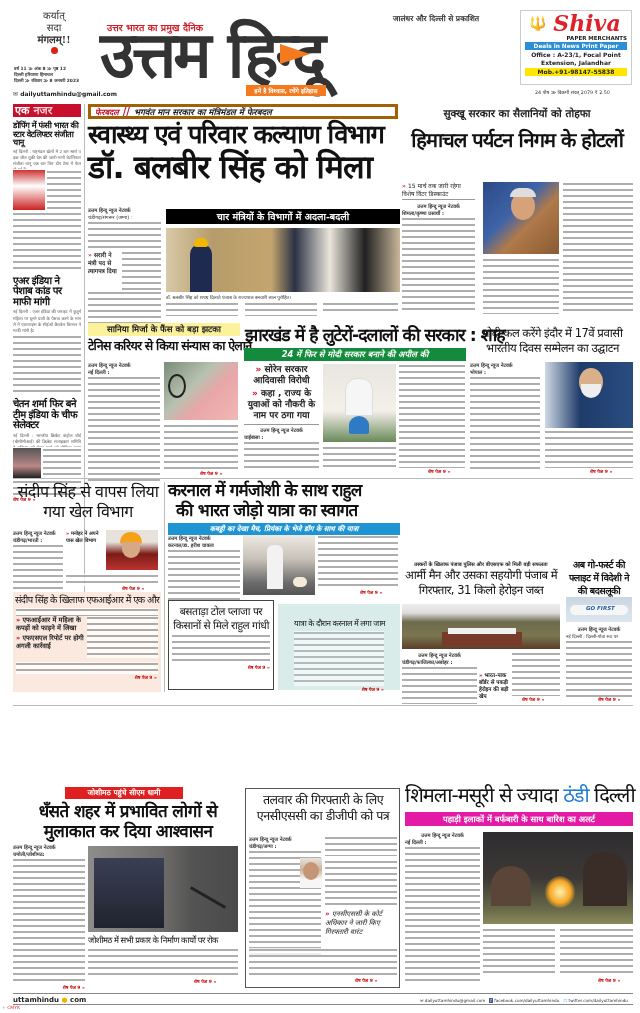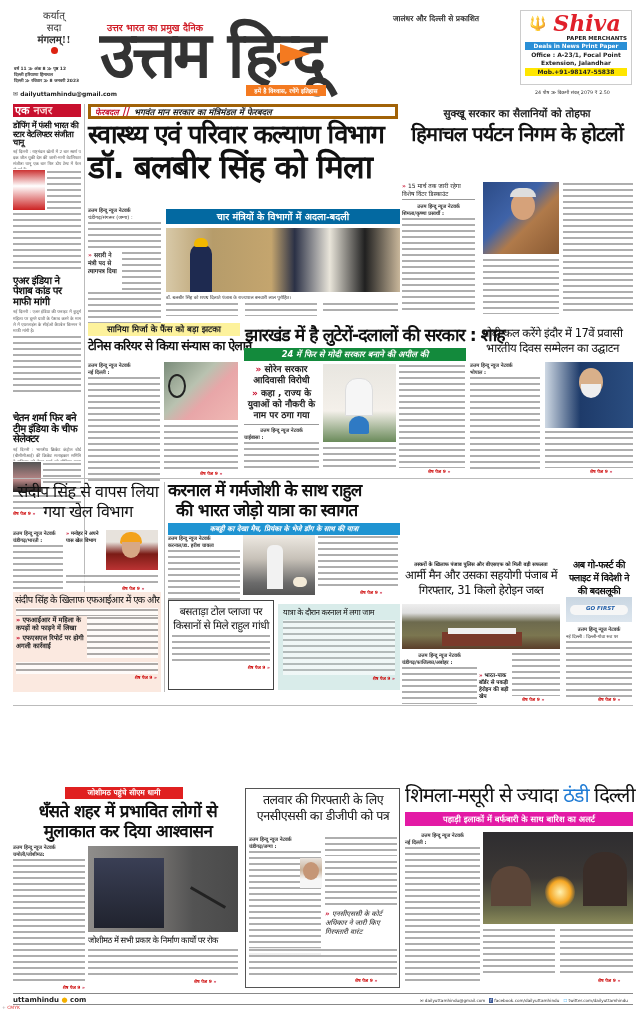--- a/index.html
+++ b/index.html
@@ -59,21 +59,21 @@
   <div class="hl" style="font-size:8.2px;margin-top:4px">डोपिंग में फंसी भारत की स्टार वेटलिफ्टर संजीता चानू</div>
   <div class="txt" style="margin-top:2px;height:20px">नई दिल्ली : राष्ट्रमंडल खेलों में 2 बार स्वर्ण पदक जीत चुकी देश की जानी-मानी वेटलिफ्टर संजीता चानू एक बार फिर डोप टेस्ट में फेल हो गई हैं।</div>
   <div style="display:flex;gap:2px;margin-top:1px">
     <div class="photo" style="width:32px;height:40px;background:linear-gradient(#c33,#fff 40%,#c22)"></div>
     <div class="lines" style="flex:1;height:40px"></div>
   </div>
   <div class="lines" style="height:60px;margin-top:2px"></div>
   <div class="hl" style="font-size:10px;margin-top:4px">एअर इंडिया ने पेशाब कांड पर माफी मांगी</div>
   <div class="txt" style="margin-top:2px;height:26px">नई दिल्ली : एअर इंडिया की फ्लाइट में बुजुर्ग महिला पर दूसरे यात्री के पेशाब करने के मामले में एयरलाइंस के सीईओ कैंपबेल विल्सन ने माफी मांगी है।</div>
   <div class="lines" style="height:60px"></div>
-  <div class="hl" style="font-size:10px;margin-top:18px">चेतन शर्मा फिर बने टीम इंडिया के चीफ सेलेक्टर</div>
+  <div class="hl" style="font-size:10px;margin-top:4px">चेतन शर्मा फिर बने टीम इंडिया के चीफ सेलेक्टर</div>
   <div class="txt" style="margin-top:2px;height:14px">नई दिल्ली : भारतीय क्रिकेट कंट्रोल बोर्ड (बीसीसीआई) की क्रिकेट सलाहकार समिति ने शनिवार को चेतन शर्मा को सीनियर पुरुष चयन समिति के अध्यक्ष पद के रूप में रखने की सिफारिश की।</div>
   <div style="display:flex;gap:2px;margin-top:1px">
     <div class="photo" style="width:28px;height:30px;background:linear-gradient(#555,#b88 60%,#222)"></div>
     <div class="lines" style="flex:1;height:30px"></div>
   </div>
   <div class="lines" style="height:16px;margin-top:2px"></div>
   <div class="cont"><span>शेष पेज 9</span> <span class="arrow">»</span></div>
 </div>
 <div class="vline" style="left:84px;top:104px;height:490px"></div>
 
@@ -89,39 +89,39 @@
 <div class="abs" style="left:88px;top:207px;width:73px">
   <div class="byline">उत्तम हिन्दू न्यूज नेटवर्क</div>
   <div class="byline" style="font-weight:normal">चंडीगढ़/संगरूर (जग्गा) :</div>
   <div class="lines" style="height:30px"></div>
   <div style="display:flex;gap:2px">
     <div style="width:32px;font-size:6px;font-weight:bold;line-height:8px;color:#222"><span class="arrow">» </span><span>सरारी ने मंत्री पद से त्यागपत्र दिया</span></div>
     <div class="lines" style="flex:1;height:40px"></div>
   </div>
   <div class="lines" style="height:44px"></div>
 </div>
-<div class="abs" style="left:166px;top:209px;width:234px;height:15px;background:#0369a1;color:#fff;font-size:9.5px;font-weight:bold;text-align:center;line-height:15px">चार मंत्रियों के विभागों में अदला-बदली</div>
+<div class="abs" style="left:166px;top:209px;width:234px;height:15px;background:#000000;color:#fff;font-size:9.5px;font-weight:bold;text-align:center;line-height:15px">चार मंत्रियों के विभागों में अदला-बदली</div>
 <div class="abs photo" style="left:166px;top:228px;width:234px;height:64px;background:linear-gradient(90deg,#d8c9a8 0%,#b69c6a 20%,#c4a56e 45%,#2b3146 55%,#e9e5da 70%,#202020 85%,#c9b79b 100%)">
   <div style="position:absolute;left:24px;top:16px;width:22px;height:48px;background:#1e2a50;border-radius:10px 10px 0 0"></div>
   <div style="position:absolute;left:28px;top:10px;width:14px;height:9px;background:#f2b800;border-radius:6px 6px 2px 2px"></div>
 </div>
 <div class="abs" style="left:166px;top:294px;width:234px;font-size:4.6px;color:#333">डॉ. बलबीर सिंह को शपथ दिलाते पंजाब के राज्यपाल बनवारी लाल पुरोहित।</div>
 <div class="abs lines" style="left:166px;top:302px;width:72px;height:14px"></div>
 <div class="abs lines" style="left:245px;top:302px;width:72px;height:14px"></div>
 
 <div class="abs" style="left:322px;top:230px;width:76px">
 </div>
 <div class="abs" style="left:322px;top:230px;width:76px"></div>
 
 <div class="abs lines" style="left:323px;top:302px;width:75px;height:12px"></div>
 <div class="abs lines" style="left:322px;top:228px;width:0;height:0"></div>
 
 <div class="abs" style="left:402px;top:104px;width:230px">
   <div style="text-align:center;font-size:10.5px;font-weight:bold;color:#222;margin-top:2px">सुक्खू सरकार का सैलानियों को तोहफा</div>
-  <div class="hl" style="font-size:20px;text-align:center;white-space:nowrap;letter-spacing:-1px;margin-top:4px">हिमाचल पर्यटन निगम के होटलों</div>
+  <div class="hl" style="font-size:20px;text-align:center;white-space:nowrap;letter-spacing:-1px;margin-top:10px">हिमाचल पर्यटन निगम के होटलों</div>
 </div>
 <div class="abs" style="left:402px;top:182px;width:73px">
   <div style="font-size:6px;line-height:7.5px;color:#222;border-bottom:1px solid #999;padding-bottom:2px"><span class="arrow">» </span><span>15 मार्च तक जारी रहेगा विशेष विंटर डिस्काउंट</span></div>
   <div class="byline" style="margin-top:3px;text-align:center">उत्तम हिन्दू न्यूज नेटवर्क</div>
   <div class="byline">शिमला/कृष्णा प्रसार्थी :</div>
   <div class="lines" style="height:95px"></div>
 </div>
 <div class="abs photo" style="left:483px;top:182px;width:76px;height:72px;background:linear-gradient(135deg,#2c4b86 0%,#3f63a8 40%,#b07a4a 60%,#8a5a33 100%)">
   <div style="position:absolute;left:28px;top:10px;width:24px;height:28px;border-radius:50%;background:#d6a27a"></div>
   <div style="position:absolute;left:27px;top:6px;width:26px;height:9px;border-radius:12px 12px 0 0;background:#ddd"></div>
@@ -224,21 +224,21 @@
 </div>
 <div class="abs lines" style="left:318px;top:535px;width:80px;height:54px"></div>
 <div class="abs cont" style="left:360px;top:589px"><span>शेष पेज 9</span> <span class="arrow">»</span></div>
 
 <div class="abs" style="left:168px;top:600px;width:106px;height:90px;border:1.5px solid #444;padding:3px">
   <div class="hl" style="font-size:10.5px;font-weight:normal;text-align:center;line-height:14px;color:#111">बसताड़ा टोल प्लाजा पर किसानों से मिले राहुल गांधी</div>
   <div class="lines" style="height:30px;margin-top:2px"></div>
   <div class="cont" style="text-align:right"><span>शेष पेज 9</span> <span class="arrow">»</span></div>
 </div>
 
-<div class="abs" style="left:278px;top:604px;width:122px;height:86px;background:#d9ecea;padding:5px">
+<div class="abs" style="left:278px;top:604px;width:122px;height:86px;background:#d9ecea;padding:16px">
   <div class="hl" style="font-size:8px;font-weight:normal;white-space:nowrap;color:#111">यात्रा के दौरान करनाल में लगा जाम</div>
   <div class="lines" style="height:55px;margin-top:3px;opacity:.6"></div>
   <div class="cont" style="text-align:right"><span>शेष पेज 9</span> <span class="arrow">»</span></div>
 </div>
 
 <div class="abs" style="left:402px;top:482px;width:230px"></div>
 <div class="abs" style="left:402px;top:560px;width:158px;font-size:5.2px;font-weight:bold;text-align:center;color:#222;white-space:nowrap;overflow:hidden">तस्करों के खिलाफ पंजाब पुलिस और बीएसएफ को मिली बड़ी सफलता</div>
 <div class="abs hl" style="left:402px;top:568px;width:158px;font-size:11.5px;font-weight:normal;text-align:center;line-height:15px;color:#111">आर्मी मैन और उसका सहयोगी पंजाब में गिरफ्तार, 31 किलो हेरोइन जब्त</div>
 <div class="abs photo" style="left:402px;top:604px;width:158px;height:45px;background:linear-gradient(#eee 0%,#ddd 20%,#6d6a4e 40%,#7b7650 70%,#5a3e2a 100%)">
   <div style="position:absolute;left:40px;top:28px;width:80px;height:14px;background:#7a3a2a"></div>

